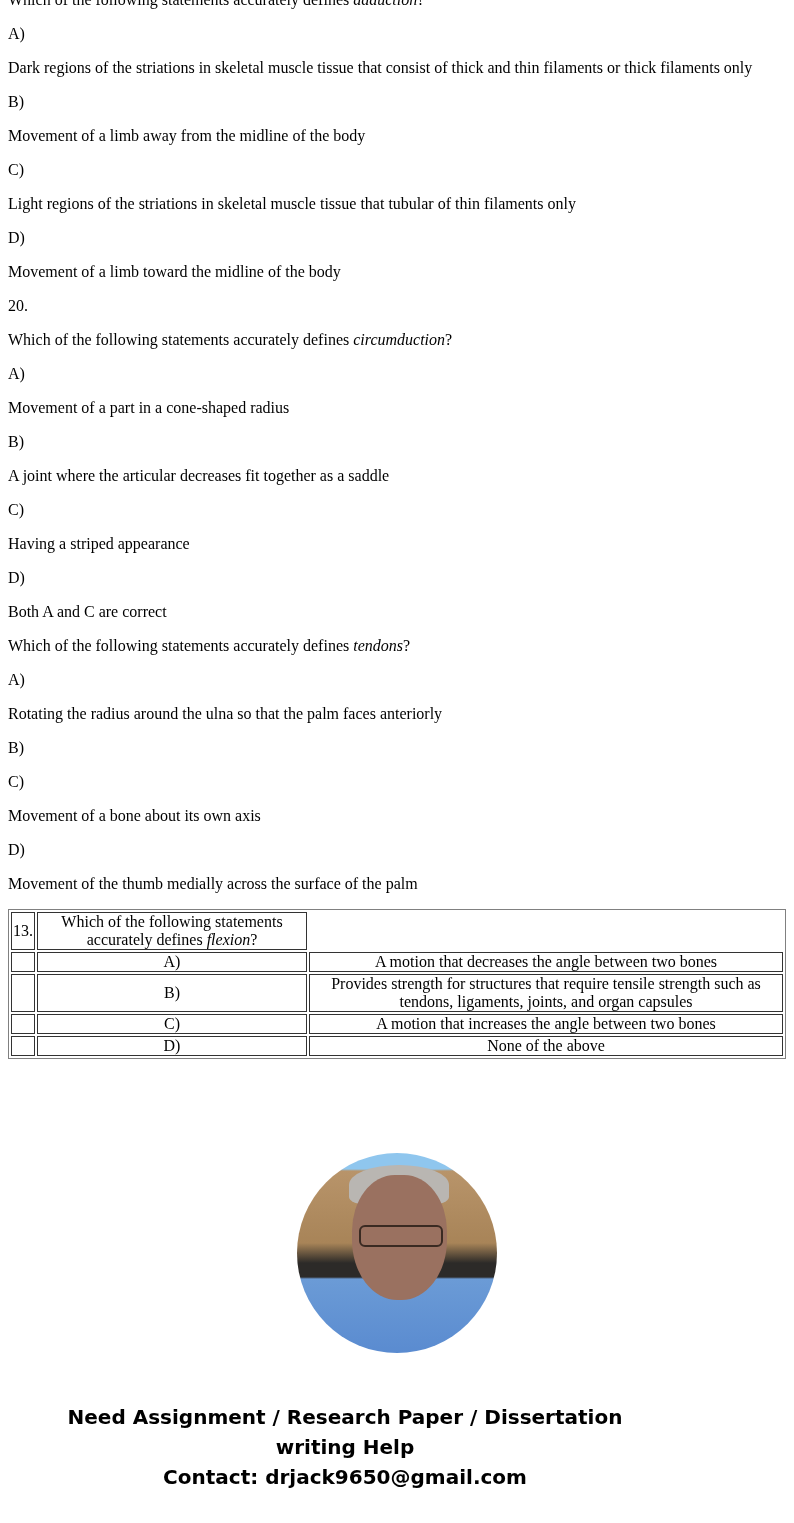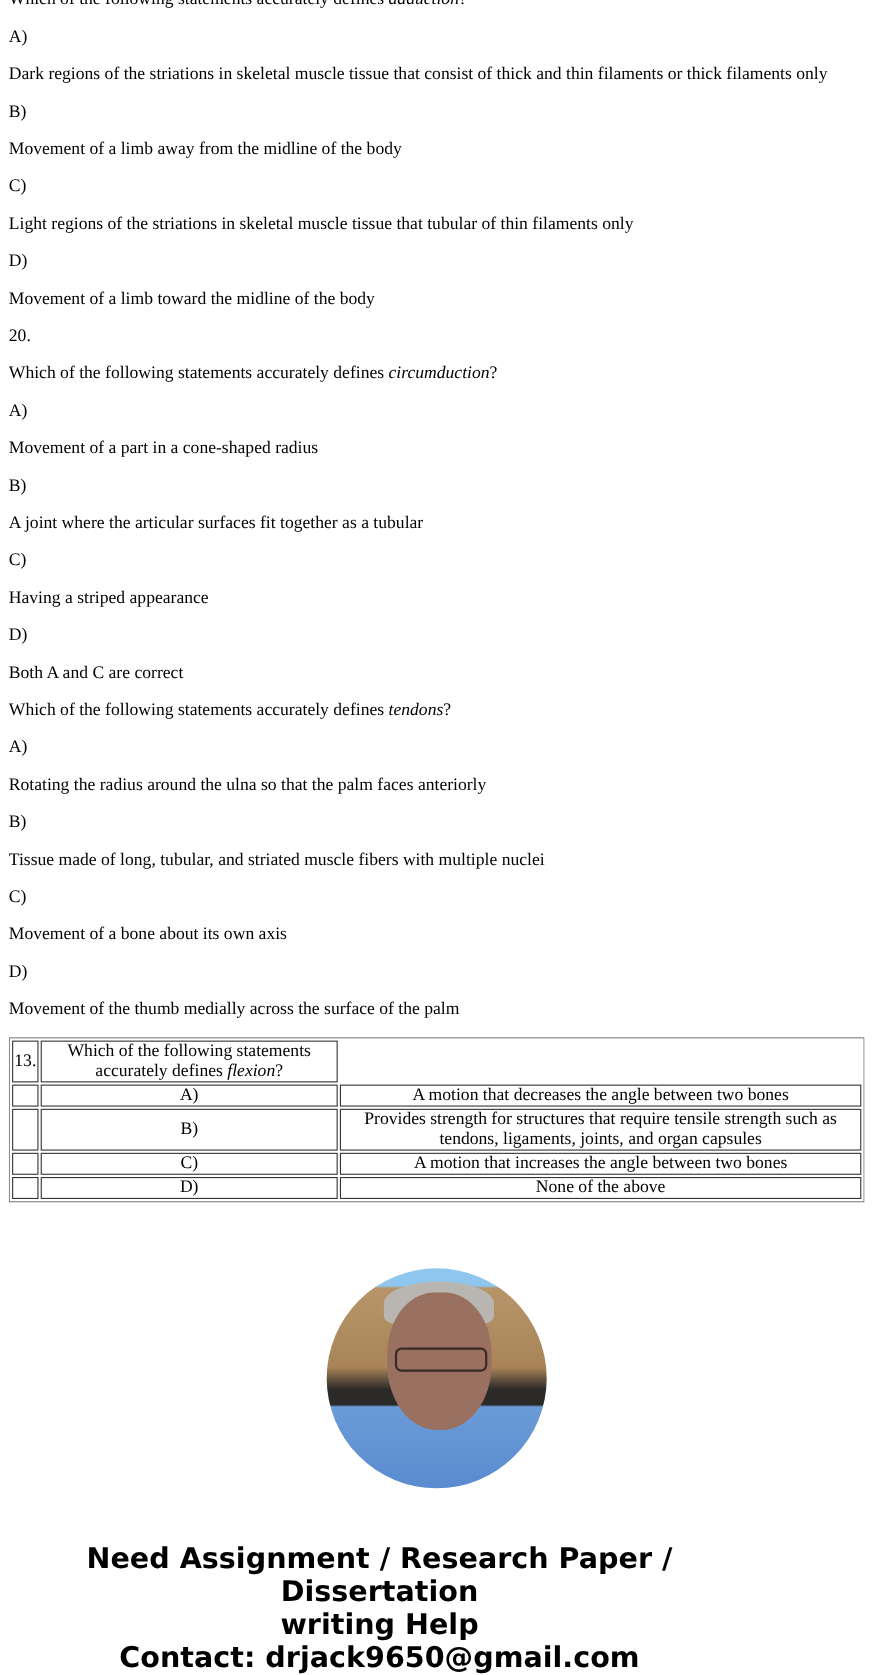--- a/index.html
+++ b/index.html
@@ -7,21 +7,21 @@
   .doc { position: absolute; left: 8px; top: -9px; width: 778px; height: 1131px; overflow: hidden; }
   .doc p { margin: 0; line-height: 18px; height: 18px; margin-bottom: 16px; white-space: nowrap; }
   table.q13 { border: 1px solid #808080; border-spacing: 2px; width: 778px; margin-top: 0; text-align: center; }
   table.q13 td { border: 1px solid #333; padding: 0 1px; vertical-align: middle; line-height: 18px; }
   .promo { position: absolute; left: 0; top: 1122px; width: 794px; height: 401px; background: #fff; }
   .avatar { position: absolute; left: 297px; top: 31px; width: 200px; height: 200px; border-radius: 50%; overflow: hidden;
     background: linear-gradient(180deg, #8fc6ee 0%, #8fc6ee 8%, #b8946a 9%, #a88458 45%, #2c2a28 55%, #2c2a28 62%, #6b9bd6 63%, #5a8bd0 100%); }
   .face { position: absolute; left: 55px; top: 22px; width: 95px; height: 125px; border-radius: 45% 45% 48% 48%; background: #9a7160; }
   .hair { position: absolute; left: 52px; top: 12px; width: 100px; height: 40px; border-radius: 50% 50% 20% 20%; background: #b9b6b2; }
   .glasses { position: absolute; left: 62px; top: 72px; width: 80px; height: 18px; border: 2px solid #3a2a22; border-radius: 6px; }
-  .promo-text { position: absolute; left: 0; top: 280px; width: 690px; text-align: center; font-family: "DejaVu Sans", sans-serif; font-weight: bold; font-size: 26px; line-height: 30px; }
+  .promo-text { position: absolute; left: 0; top: 280px; width: 690px; text-align: center; font-family: "DejaVu Sans", sans-serif; font-weight: bold; font-size: 20px; line-height: 30px; }
 </style>
 </head>
 <body>
 
 <div class="doc">
 
   <p><span>Which of the following statements accurately defines </span><i>adduction</i><span>?</span></p>
   <p>A)</p>
   <p>Dark regions of the striations in skeletal muscle tissue that consist of thick and thin filaments or thick filaments only</p>
   <p>B)</p>
@@ -29,31 +29,30 @@
   <p>C)</p>
   <p>Light regions of the striations in skeletal muscle tissue that tubular of thin filaments only</p>
   <p>D)</p>
   <p>Movement of a limb toward the midline of the body</p>
 
   <p>20.</p>
   <p><span>Which of the following statements accurately defines </span><i>circumduction</i><span>?</span></p>
   <p>A)</p>
   <p>Movement of a part in a cone-shaped radius</p>
   <p>B)</p>
-  <p>A joint where the articular surfaces fit together as a tubular</p>
+  <p>A joint where the articular decreases fit together as a saddle</p>
   <p>C)</p>
   <p>Having a striped appearance</p>
   <p>D)</p>
   <p>Both A and C are correct</p>
 
   <p><span>Which of the following statements accurately defines </span><i>tendons</i><span>?</span></p>
   <p>A)</p>
   <p>Rotating the radius around the ulna so that the palm faces anteriorly</p>
   <p>B)</p>
-  <p>Tissue made of long, tubular, and striated muscle fibers with multiple nuclei</p>
   <p>C)</p>
   <p>Movement of a bone about its own axis</p>
   <p>D)</p>
   <p>Movement of the thumb medially across the surface of the palm</p>
 
   <table class="q13">
     <tbody>
         <tr>
       <td style="width:18px">13.</td>
       <td style="width:266px"><span>Which of the following statements accurately defines </span><i>flexion</i><span>?</span></td>

